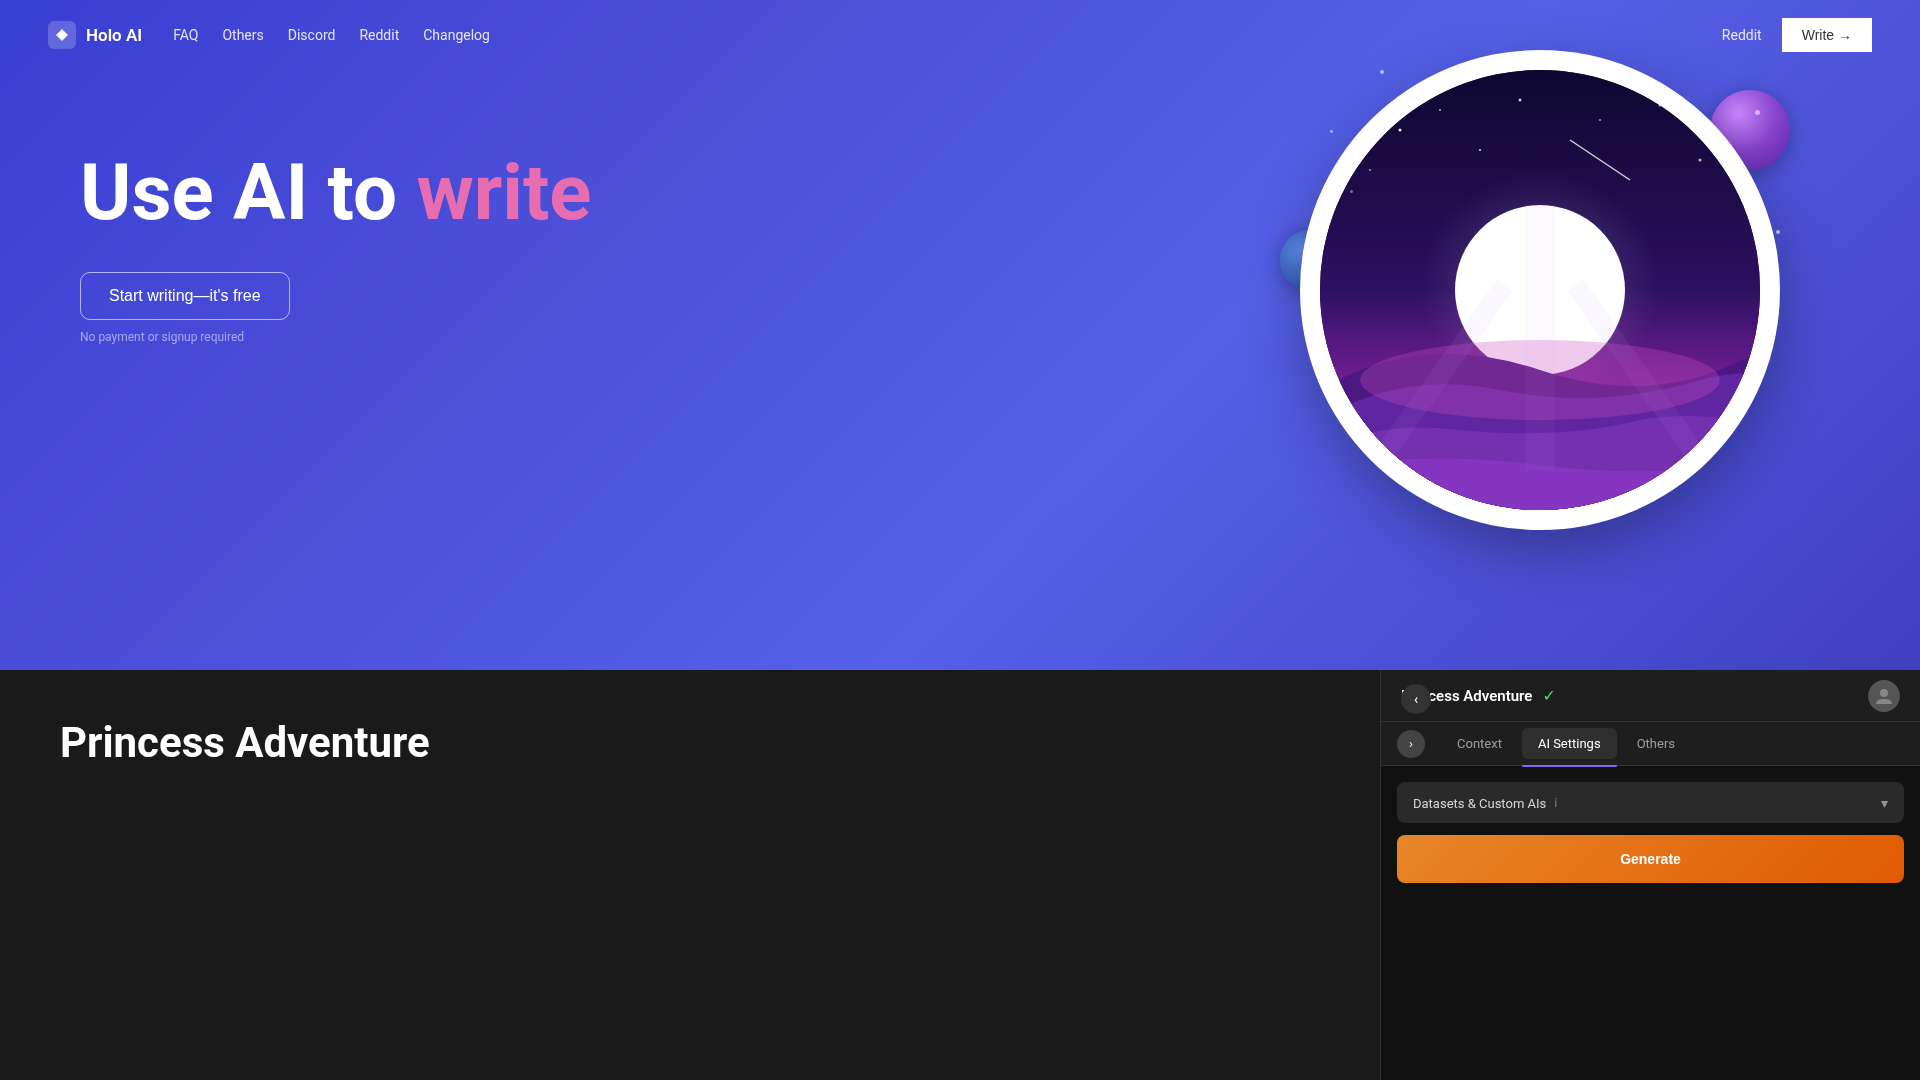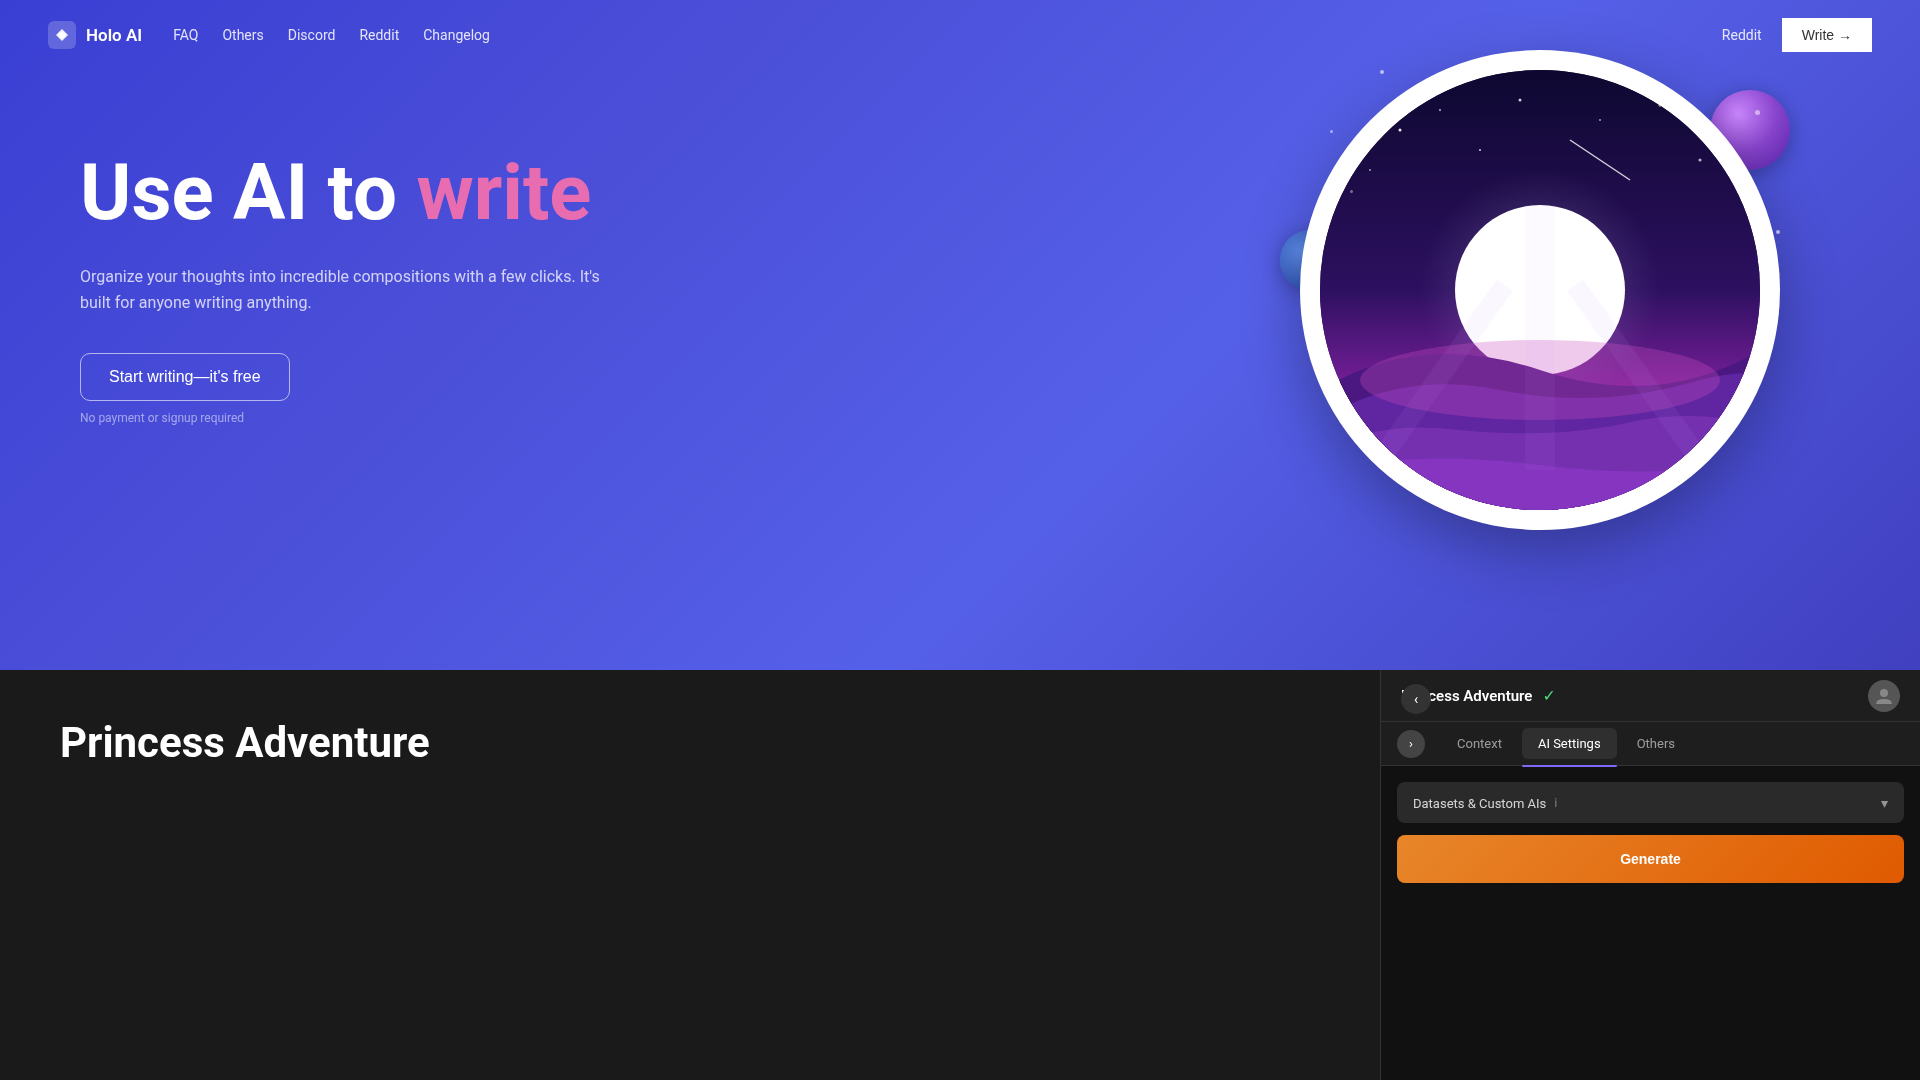--- a/index.html
+++ b/index.html
@@ -381,21 +381,20 @@
     <div class="nav-right">
       <span class="nav-login">Reddit</span>
       <button class="nav-write-btn">Write →</button>
     </div>
   </nav>
 
   <div class="hero-content">
     <div class="hero-title-line1">
       <span>Use AI to </span><span class="hero-title-write">write</span>
     </div>
-    <p class="hero-subtitle">Organize your thoughts into incredible compositions with a few clicks. It's built for anyone writing anything.</p>
     <div class="hero-cta-wrap">
       <button class="hero-start-btn">Start writing—it's free</button>
       <span class="hero-no-payment">No payment or signup required</span>
     </div>
   </div>
 
   <div class="hero-illustration">
 
     <div class="illus-planet-blue"></div>
     <div class="illus-planet-pink"></div>

